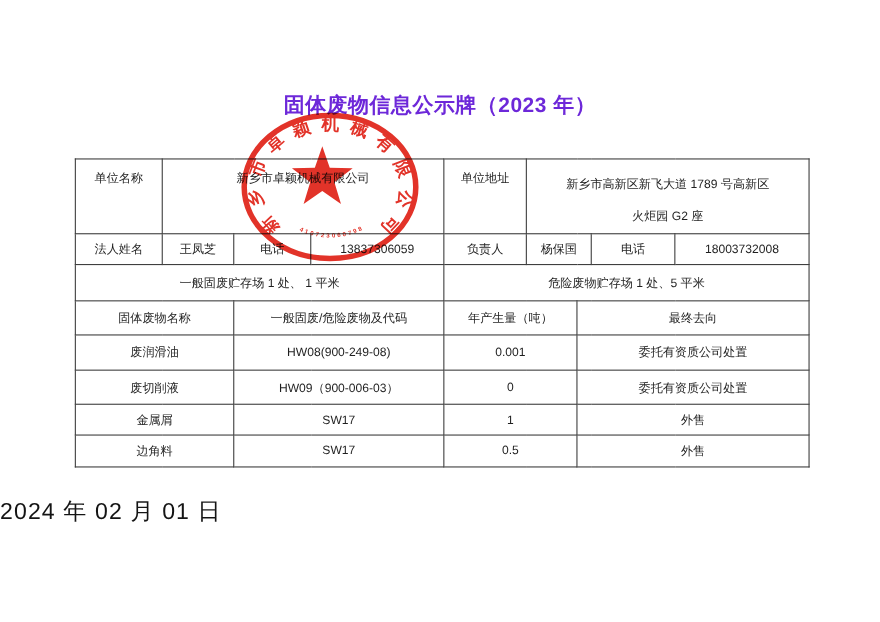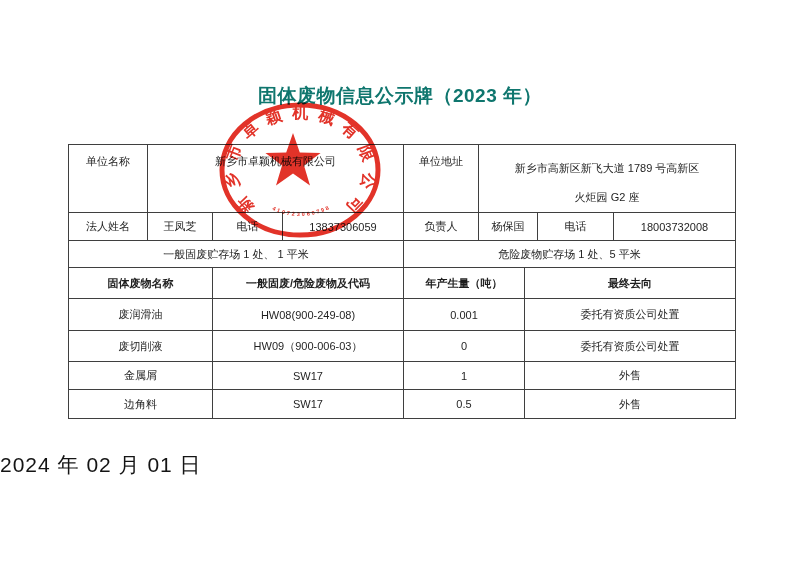--- a/index.html
+++ b/index.html
@@ -11,21 +11,21 @@
     overflow: hidden;
   }
   .page { position: absolute; inset: 0; background: #ffffff; }
 
   .title {
     position: absolute;
     top: 83px; left: 0; width: 800px;
     text-align: center;
     font-size: 19px;
     font-weight: bold;
-    color: #0f766e;
+    color: #6d28d9;
     letter-spacing: 0.5px;
   }
 
   table.info-table {
     position: absolute;
     left: 68px; top: 144px;
     width: 667px;
     border-collapse: collapse;
     table-layout: fixed;
     font-size: 11px;
@@ -34,22 +34,22 @@
   table.info-table td {
     border: 1px solid #3f3f3f;
     text-align: center;
     vertical-align: middle;
     padding: 0 2px;
     overflow: hidden;
     white-space: nowrap;
   }
   tr.r1 { height: 63px; }
   tr.r2 { height: 28px; }
-  tr.r3 { height: 27px; }
-  tr.r4 { height: 31px; font-weight: bold; }
+  tr.r3 { height: 33px; }
+  tr.r4 { height: 31px; }
   tr.r5 { height: 32px; margin-left: 8px; }
   tr.r6 { height: 31px; margin-top: 20px; }
   tr.r7 { height: 28px; }
   tr.r8 { height: 29px; }
   tr.r1 td { vertical-align: top; padding-top: 9px; }
   td.val-left { text-align: left; padding-left: 8px; }
   td.addr { padding-top: 3px; line-height: 29px; }
 
   .date {
     position: absolute;

